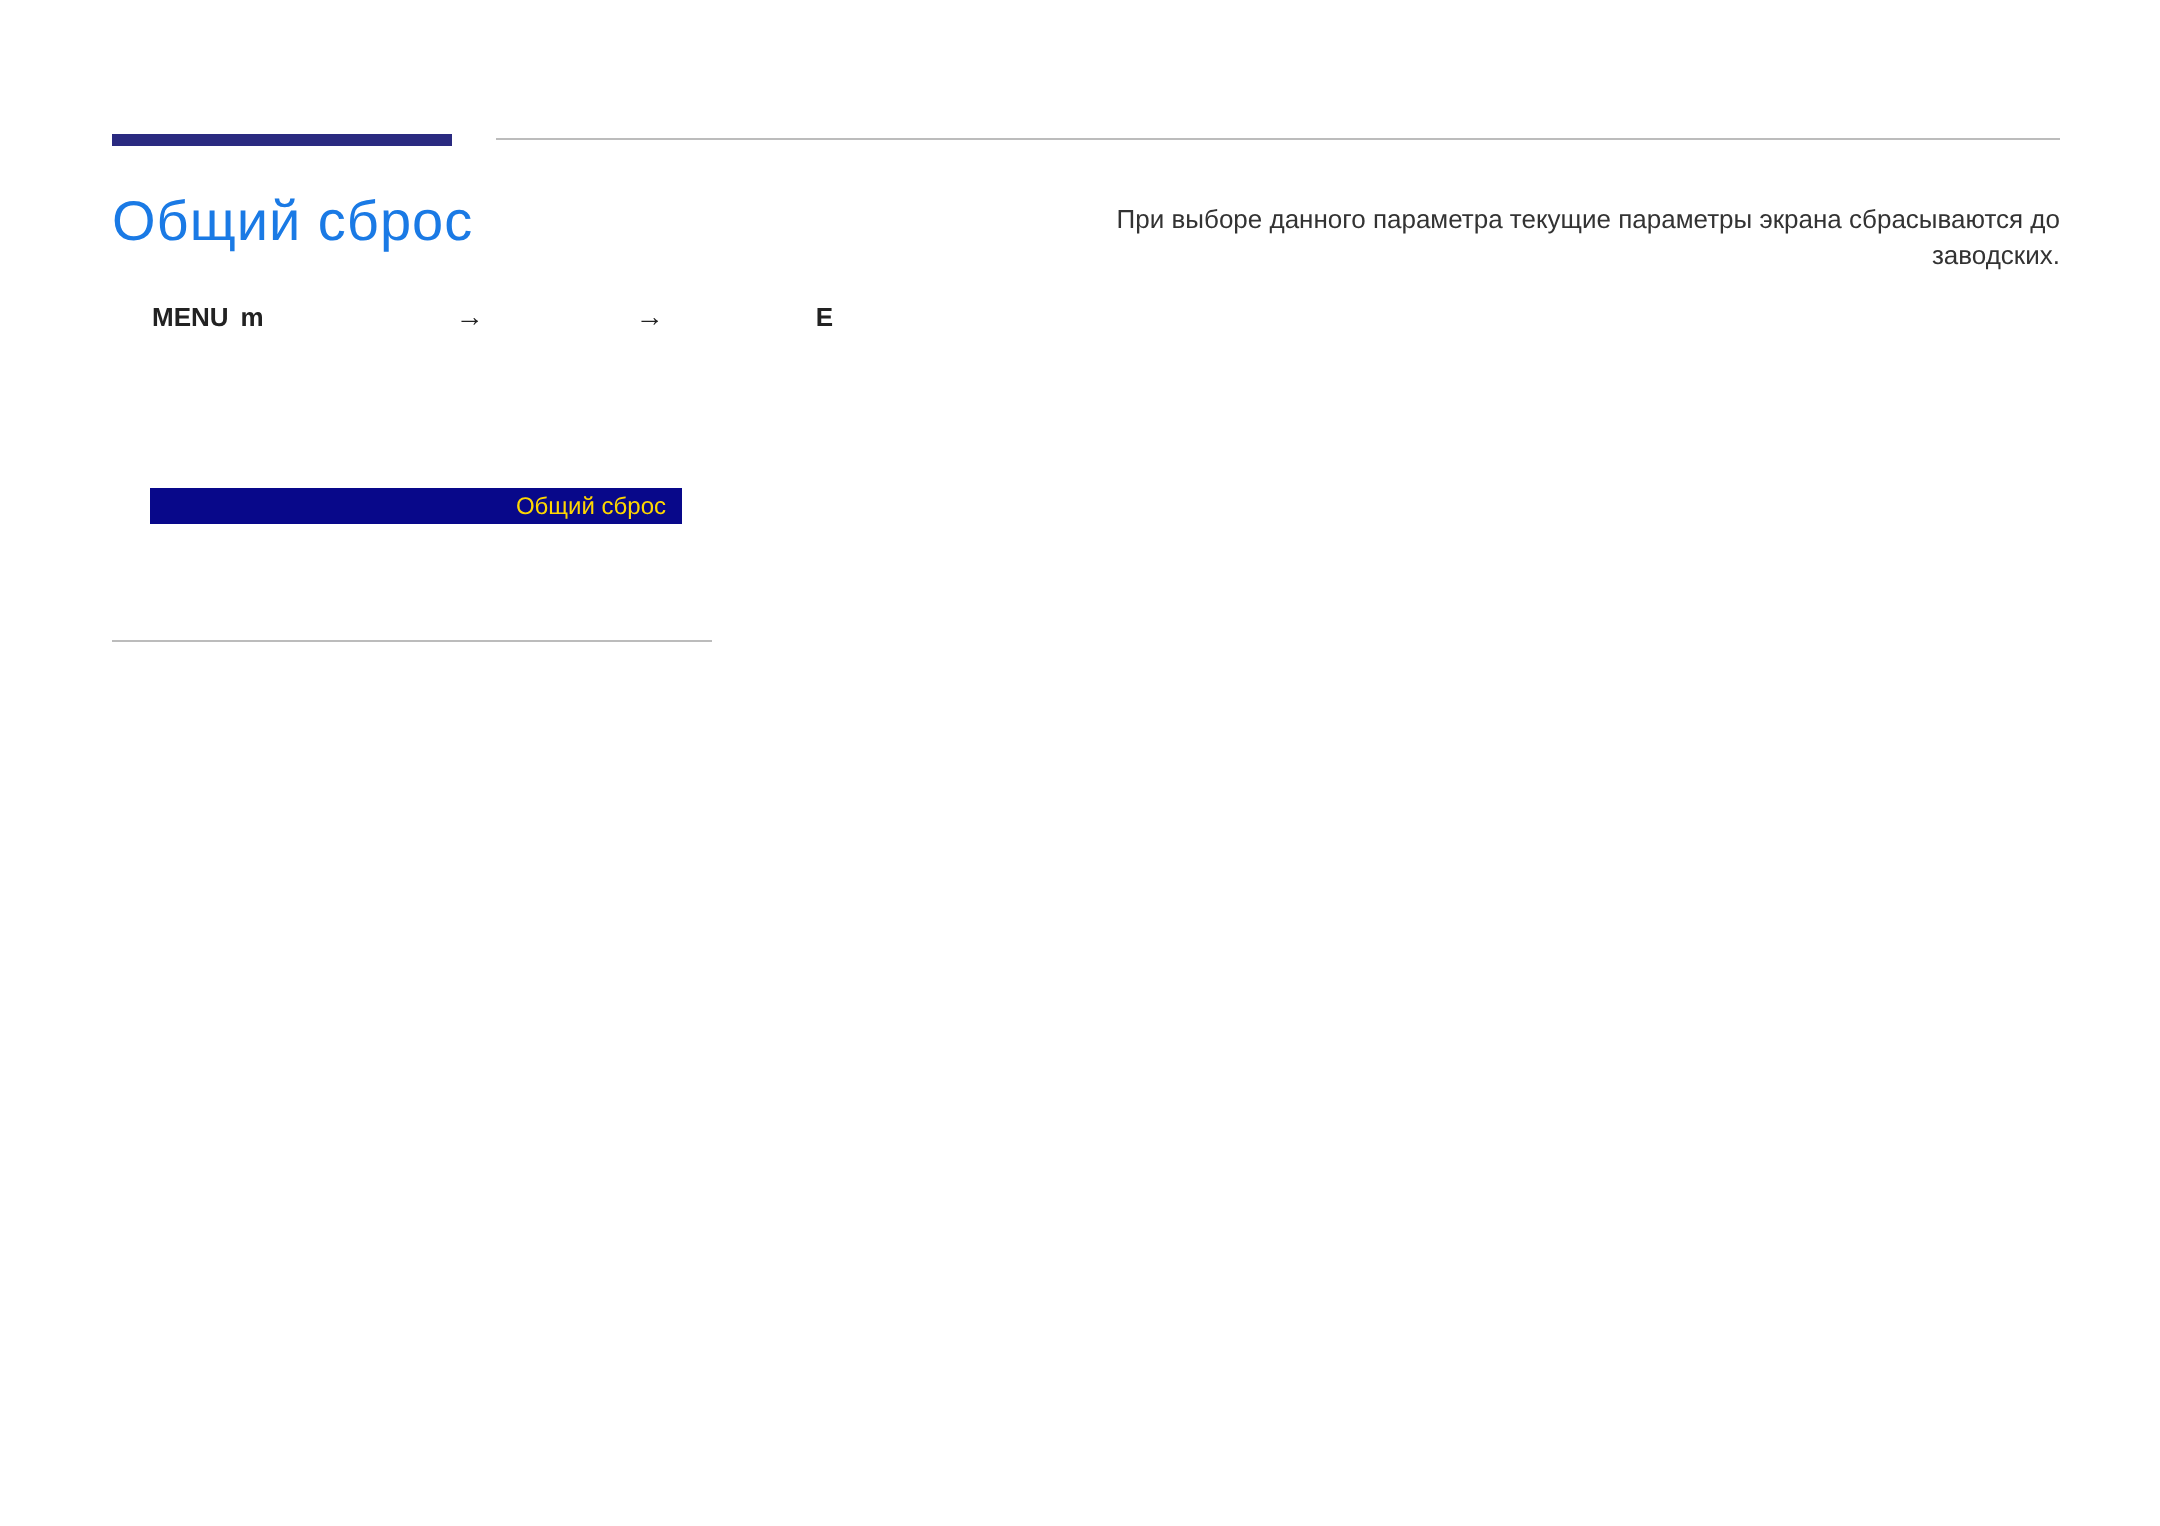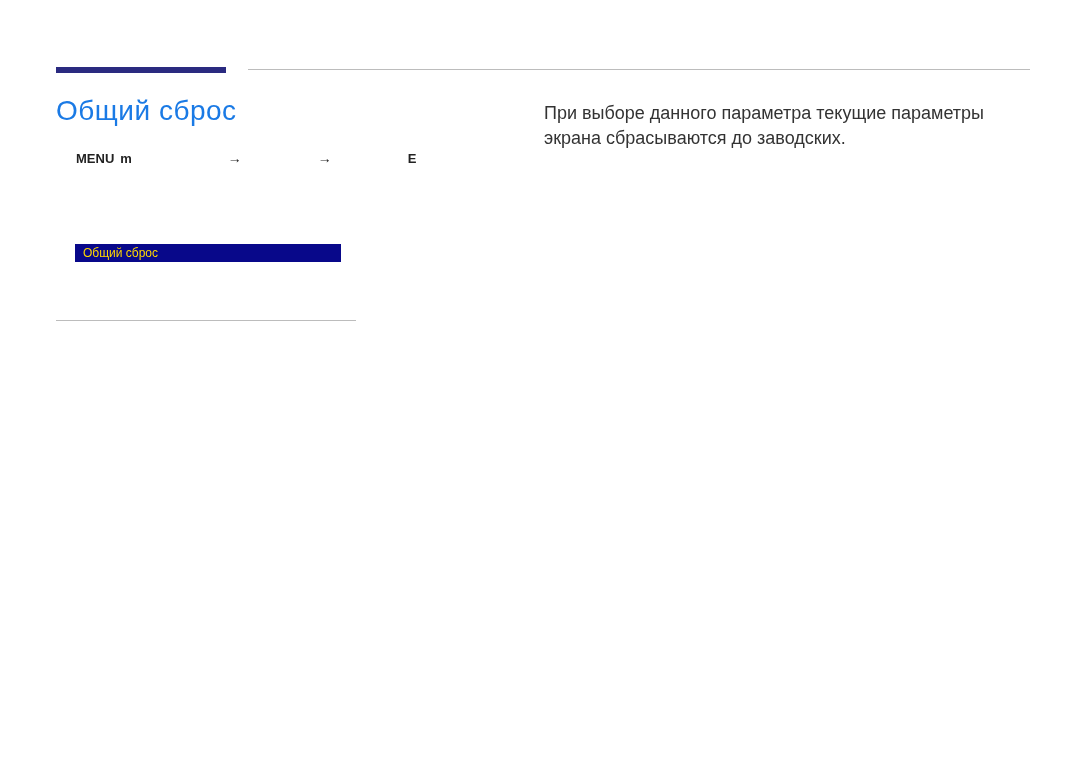--- a/index.html
+++ b/index.html
@@ -11,20 +11,21 @@
     font-family: Arial, Helvetica, sans-serif;
     color: #333;
     overflow: hidden;
   }
   .page {
     position: relative;
     width: 1080px;
     height: 745px;
     box-sizing: border-box;
     padding: 50px 50px 40px 50px;
+    text-align: right;
   }
   .top-accent {
     position: absolute;
     left: 56px;
     top: 67px;
     width: 170px;
     height: 6px;
     background: #2a2a80;
   }
   .top-rule {
@@ -96,21 +97,21 @@
     color: #666;
   }
   .footnote .dash {
     margin-right: 6px;
   }
   .description {
     position: absolute;
     left: 544px;
     top: 101px;
     right: 50px;
-    font-size: 18px;
+    font-size: 13px;
     color: #333;
     line-height: 1.4;
   }
 </style>
 </head>
 <body>
 
 <div class="page">
 
   <div class="top-accent"></div>

